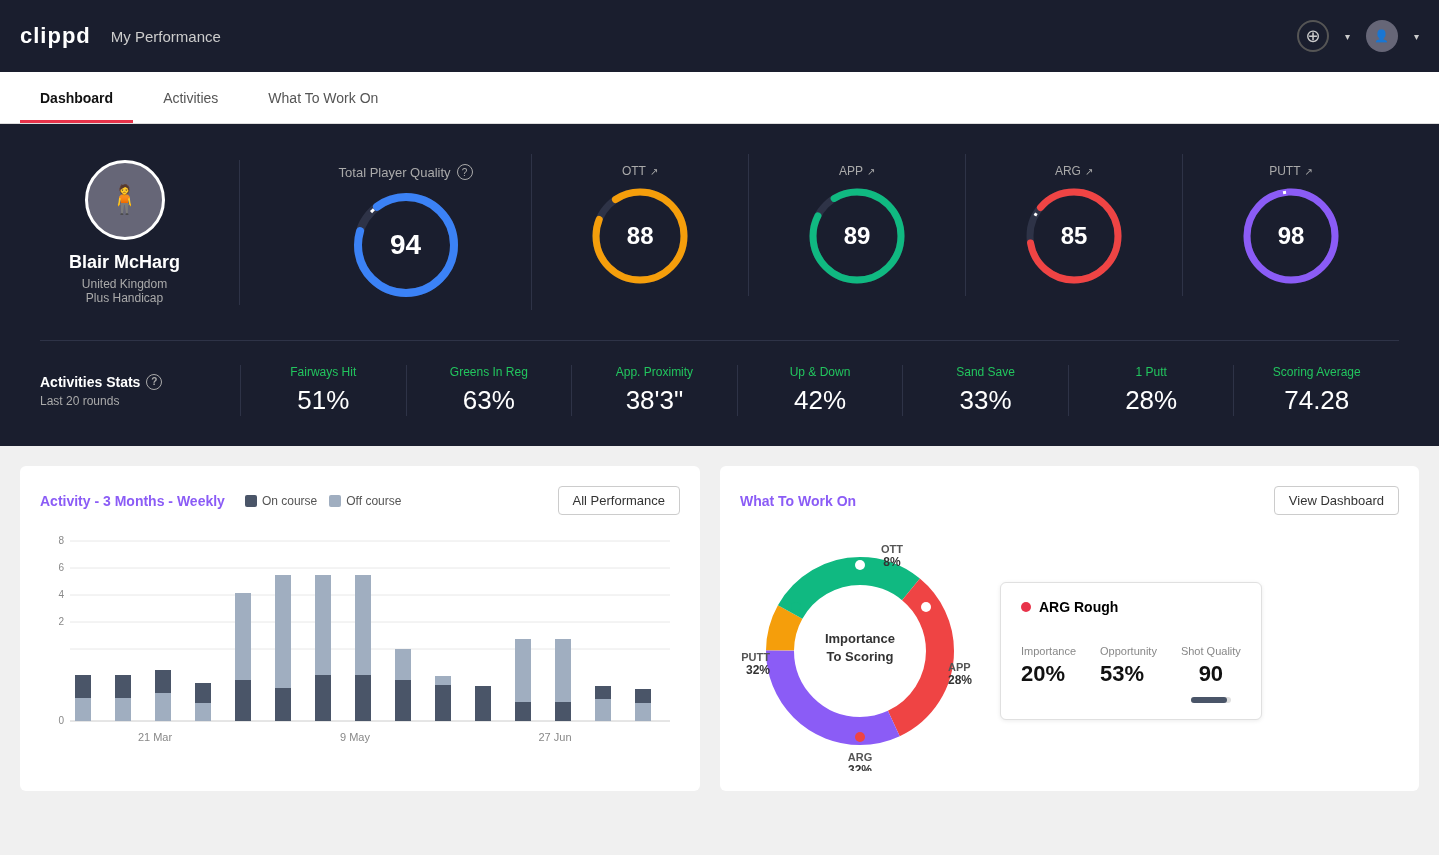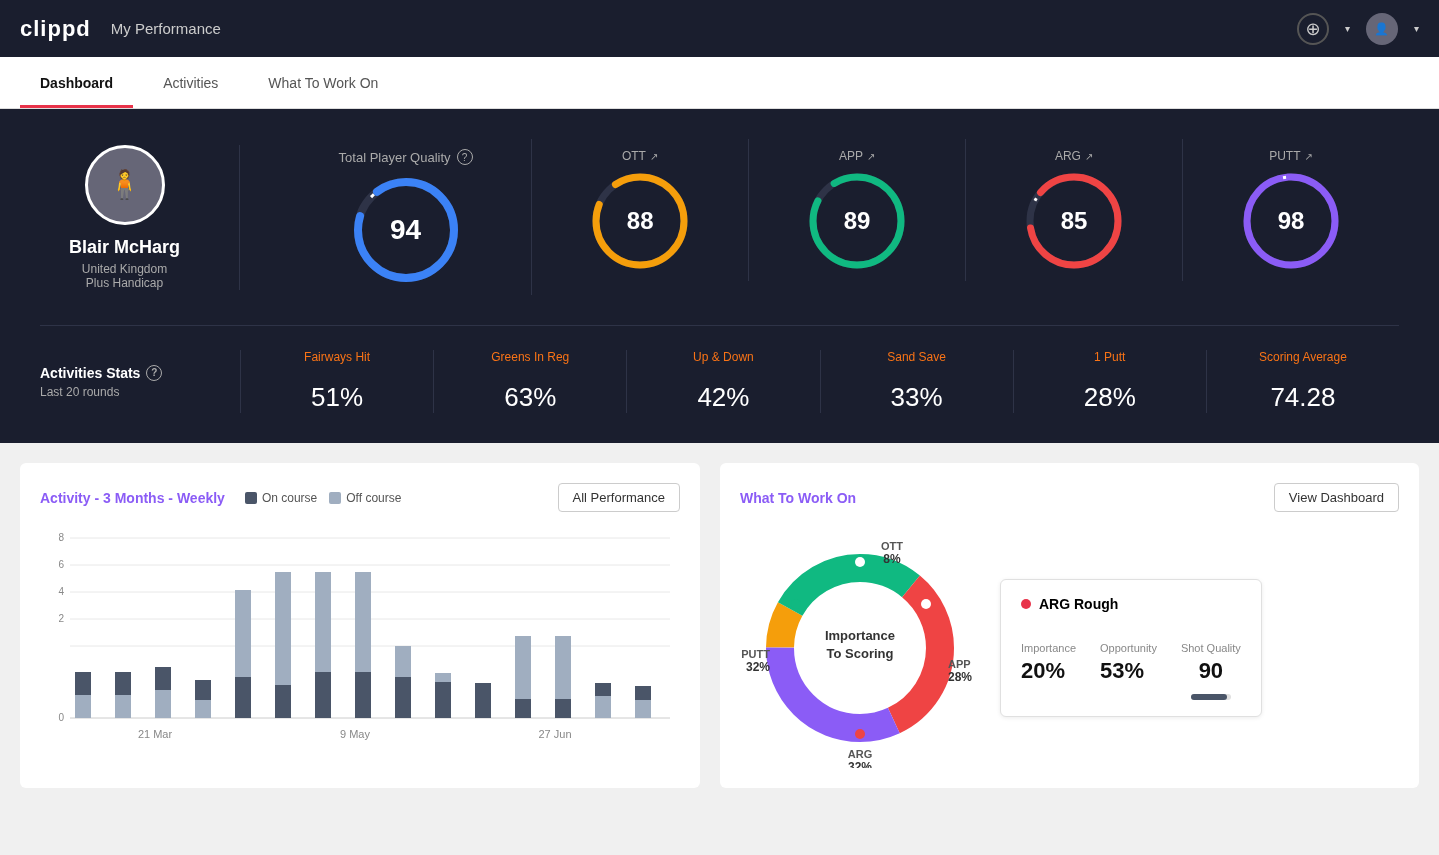--- a/index.html
+++ b/index.html
@@ -4,21 +4,21 @@
   <style>
     * { margin: 0; padding: 0; box-sizing: border-box; }
     body { font-family: -apple-system, BlinkMacSystemFont, 'Segoe UI', sans-serif; background: #f0f0f0; width: 1439px; min-height: 855px; overflow-x: hidden; }
 
     
     .top-nav {
       background: #1a1e2e;
       display: flex;
       align-items: center;
       padding: 0 20px;
-      height: 57px;
+      height: 72px;
       justify-content: space-between;
     }
     .logo { color: #e8334a; font-size: 22px; font-weight: 700; letter-spacing: 1px; }
     .logo span { color: #fff; }
     .nav-title { color: #ccc; font-size: 15px; margin-left: 20px; }
     .nav-left { display: flex; align-items: center; }
     .nav-right { display: flex; align-items: center; gap: 16px; }
     .nav-add-btn {
       border: 2px solid #555; border-radius: 50%; width: 32px; height: 32px;
       display: flex; align-items: center; justify-content: center;
@@ -144,21 +144,21 @@
     .stats-sublabel { color: #aaa; font-size: 12px; margin-top: 4px; }
 
     .stat-item {
       flex: 1;
       display: flex;
       flex-direction: column;
       align-items: center;
       border-left: 1px solid #2e3347;
       padding: 0 20px;
     }
-    .stat-name { color: #f97316; font-size: 12px; margin-bottom: 18px; }
+    .stat-name { color: #22c55e; font-size: 12px; margin-bottom: 6px; }
     .stat-value { color: #fff; font-size: 26px; font-weight: 300; }
 
     
     .bottom-panels {
       display: flex;
       gap: 20px;
       padding: 20px;
       background: #f0f0f0;
     }
 
@@ -357,20 +357,24 @@
       </div>
       <div class="stats-sublabel">Last 20 rounds</div>
     </div>
     <div class="stat-item">
       <div class="stat-name">Fairways Hit</div>
       <div class="stat-value">51%</div>
     </div>
     <div class="stat-item">
       <div class="stat-name">Greens In Reg</div>
       <div class="stat-value">63%</div>
+    </div>
+    <div class="stat-item">
+      <div class="stat-name">App. Proximity</div>
+      <div class="stat-value">38'3"</div>
     </div>
     <div class="stat-item">
       <div class="stat-name">Up &amp; Down</div>
       <div class="stat-value">42%</div>
     </div>
     <div class="stat-item">
       <div class="stat-name">Sand Save</div>
       <div class="stat-value">33%</div>
     </div>
     <div class="stat-item">

